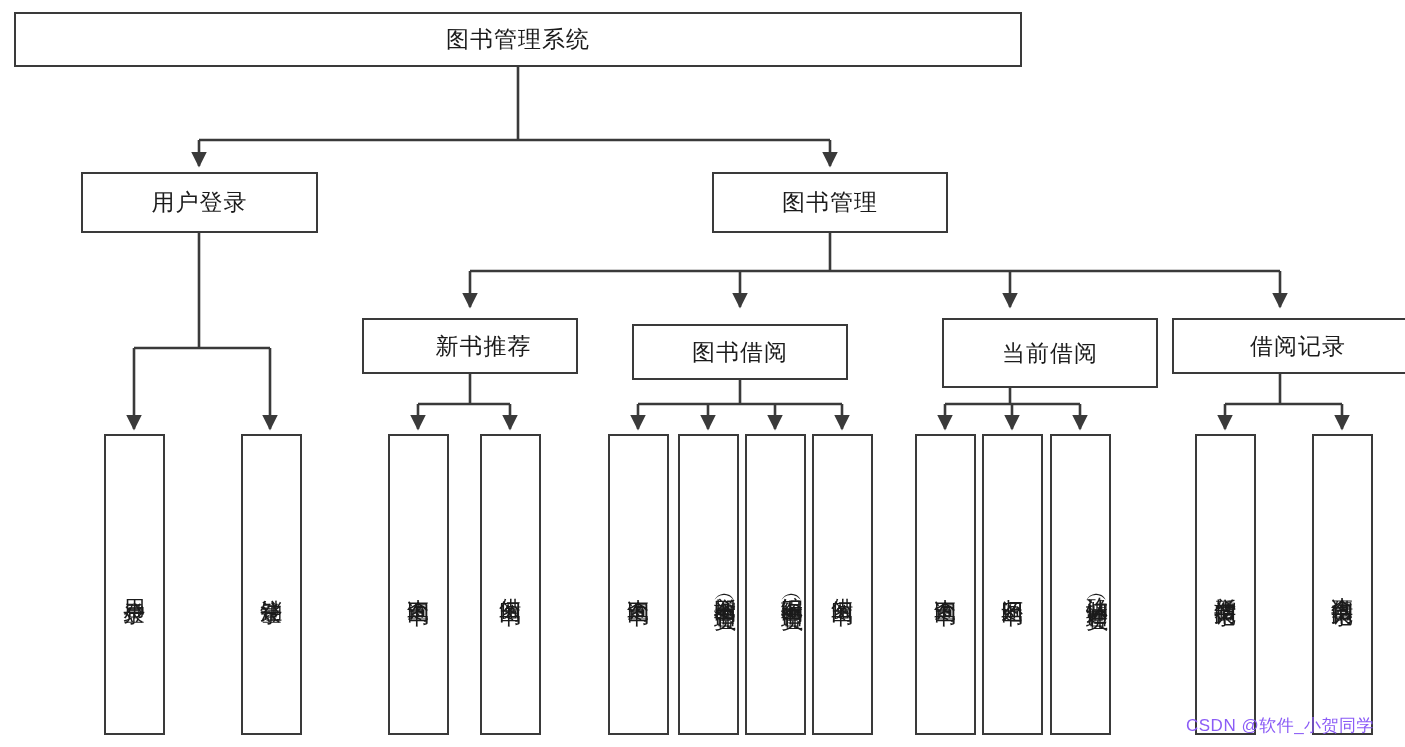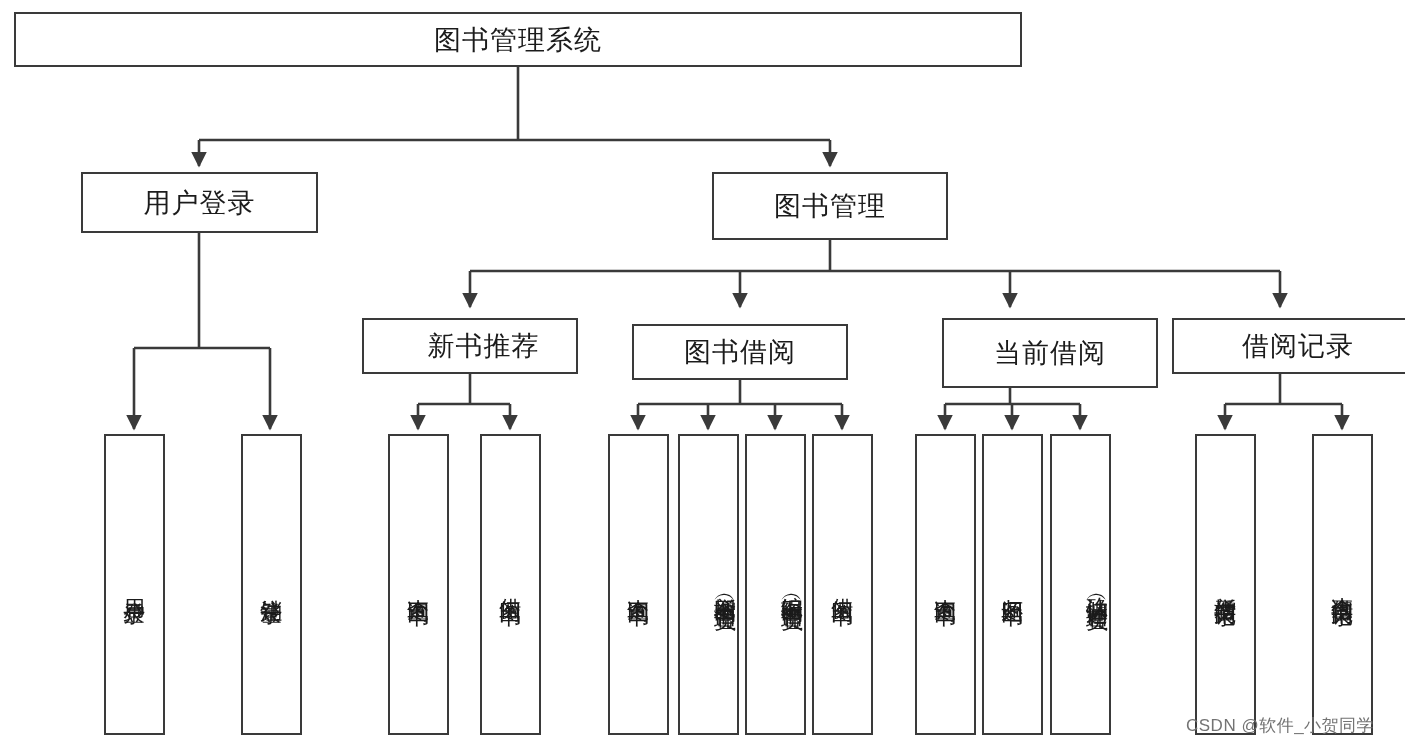--- a/index.html
+++ b/index.html
@@ -30,21 +30,21 @@
     box-sizing: border-box;
     border: 2.5px solid #3a3a3a;
     background: #ffffff;
     display: flex;
     align-items: center;
     justify-content: center;
     color: #1b1b1b;
     text-align: center;
   }
   .node.horiz {
-    font-size: 27px;
+    font-size: 23px;
     letter-spacing: 1px;
   }
   .node.vert {
     writing-mode: vertical-rl;
     text-orientation: upright;
     align-items: flex-start;
     justify-content: center;
     font-size: 22px;
     line-height: 1.06;
     padding-top: 6px;
@@ -55,21 +55,21 @@
     padding-top: 0;
   }
   .node.vert > span {
     display: block;
   }
   .watermark {
     position: absolute;
     left: 1186px;
     top: 714px;
     font-size: 17px;
-    color: #737373;
+    color: #8b5cf6;
     white-space: nowrap;
     letter-spacing: 0.5px;
   }
 </style>
 </head>
 <body>
 
 <div id="canvas">
 
   <svg class="wires" viewBox="0 0 1405 747" xmlns="http://www.w3.org/2000/svg">
@@ -122,21 +122,21 @@
     </g>
   </svg>
 
   <div class="node horiz" style="left:14px; top:12px; width:1008px; height:55px;">
     <span>图书管理系统</span>
   </div>
 
   <div class="node horiz" style="left:81px; top:172px; width:237px; height:61px;">
     <span>用户登录</span>
   </div>
-  <div class="node horiz" style="left:712px; top:172px; width:236px; height:68px;">
+  <div class="node horiz" style="left:712px; top:172px; width:236px; height:61px;">
     <span>图书管理</span>
   </div>
 
   <div class="node horiz" style="left:362px; top:318px; width:216px; height:56px;padding-left:27px;">
     <span>新书推荐</span>
   </div>
   <div class="node horiz" style="left:632px; top:324px; width:216px; height:56px;">
     <span>图书借阅</span>
   </div>
   <div class="node horiz" style="left:942px; top:318px; width:216px; height:70px;">

